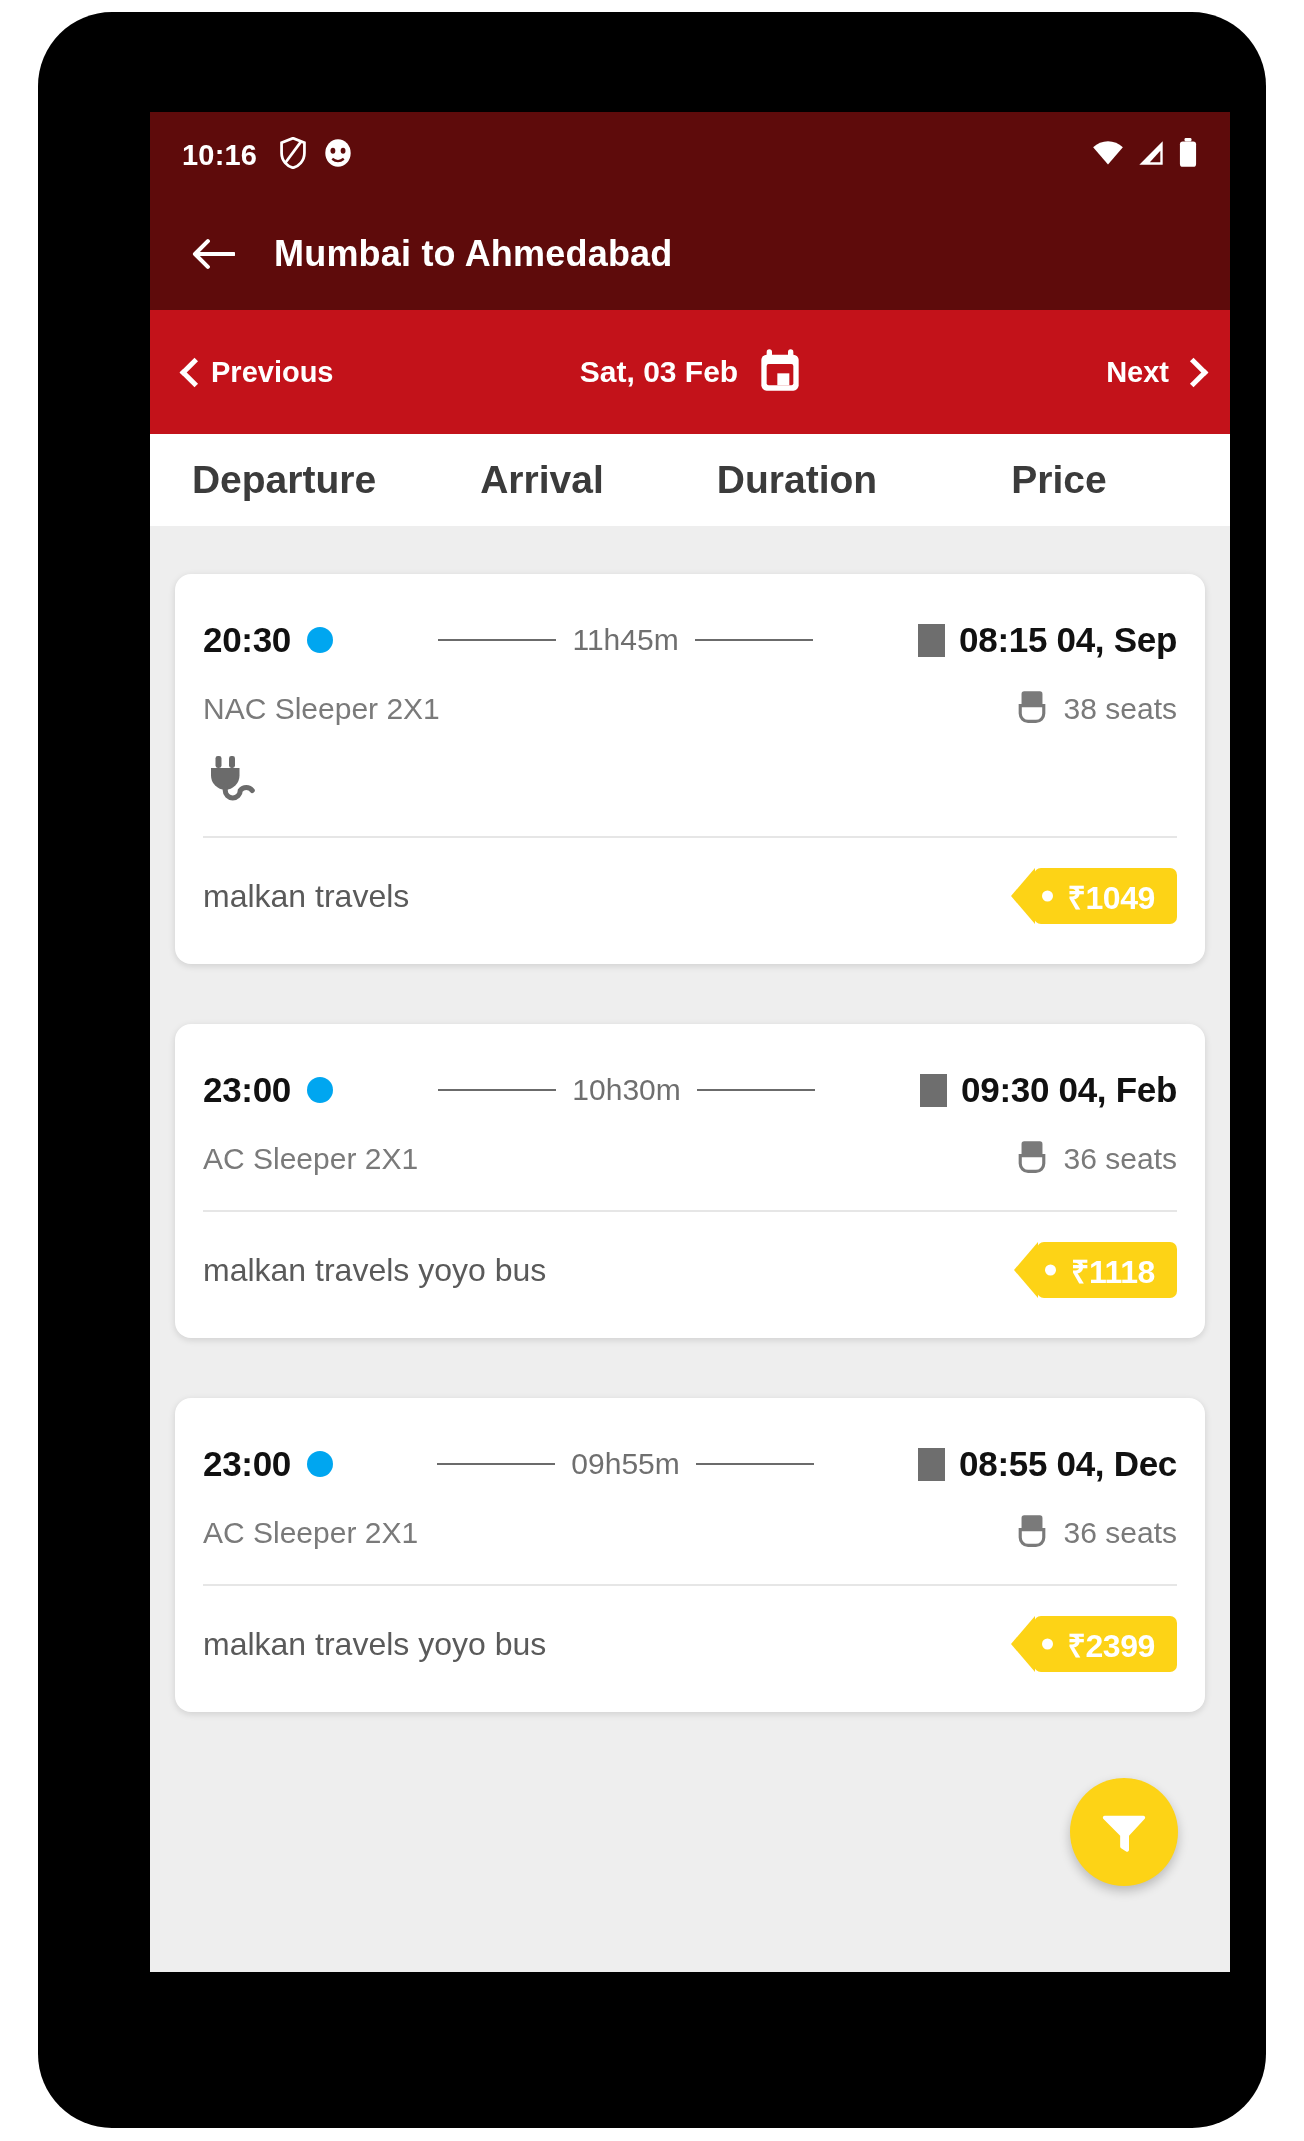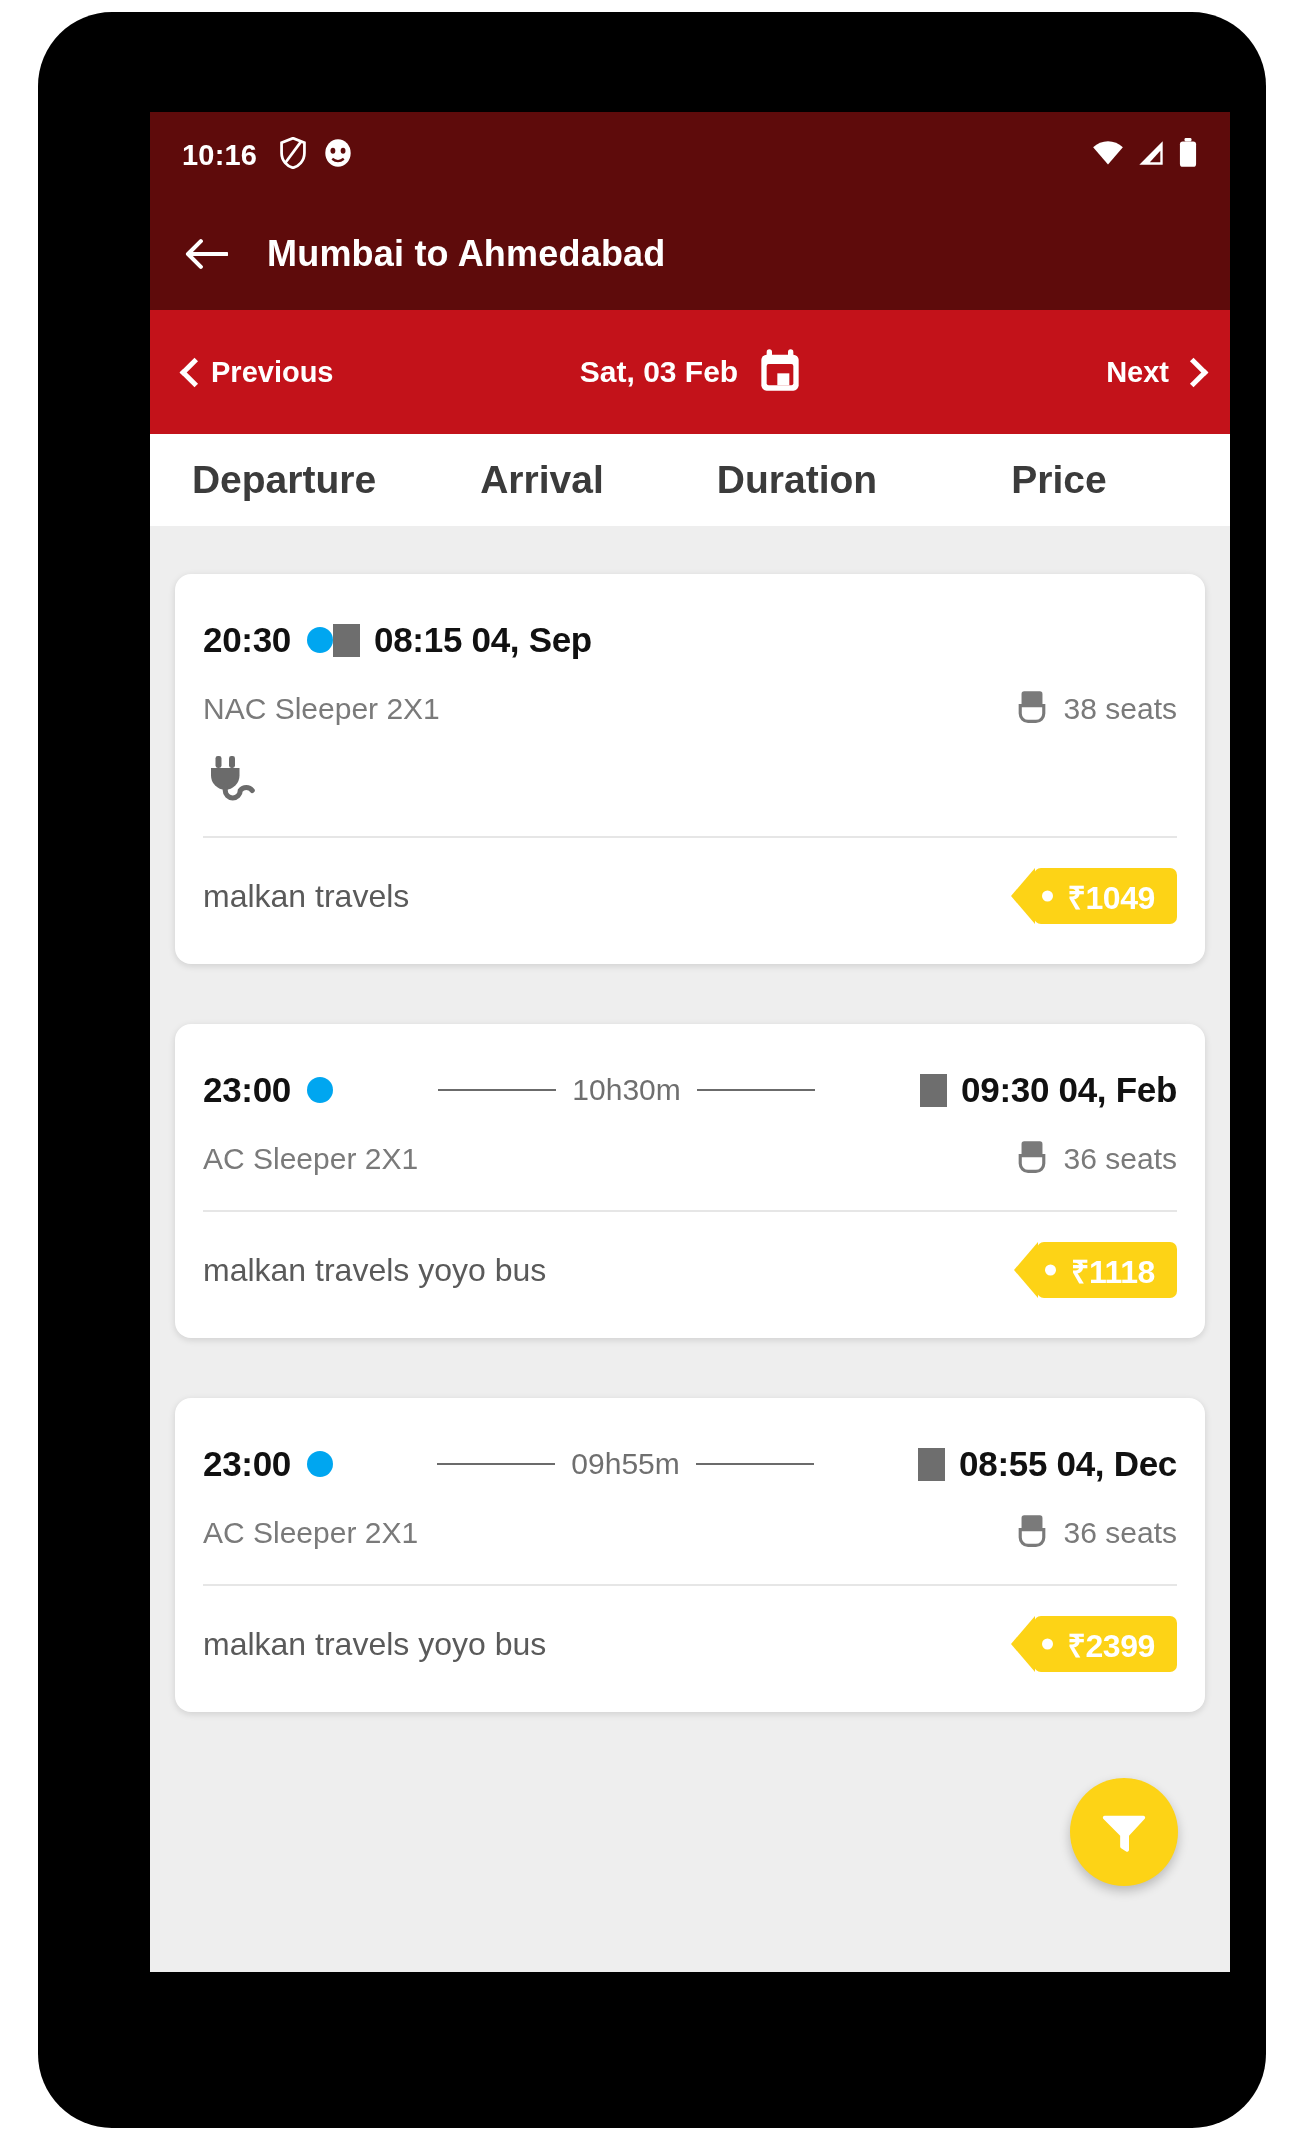--- a/index.html
+++ b/index.html
@@ -47,21 +47,21 @@
   .sb-icons-left { display: flex; align-items: center; gap: 16px; margin-left: 22px; }
   .sb-right { margin-left: auto; display: flex; align-items: center; gap: 13px; }
   .ic { display: block; }
 
   
   .appbar {
     height: 112px;
     background: #5e0b0b;
     display: flex;
     align-items: center;
-    padding-left: 23px;
+    padding-left: 30px;
   }
   .backbtn {
     width: 66px; height: 66px;
     display: flex; align-items: center; justify-content: center;
     cursor: pointer;
   }
   .appbar-title {
     color: #ffffff;
     font-size: 36px;
     font-weight: 700;
@@ -389,20 +389,25 @@
       </div>
 
       <div class="list">
 
         <div class="card-wrap">
           <div class="ontime-pill">88.0% on time</div>
           <div class="card">
             <div class="row-time">
               <span class="dep-time">20:30</span>
               <span class="dot-blue"></span>
+              <span class="dur-wrap">
+                <span class="dur-line"></span>
+                <span class="dur-text">11h45m</span>
+                <span class="dur-line"></span>
+              </span>
               <span class="arr-wrap">
                 <span class="arr-square"></span>
                 <span class="arr-time">08:15 04, Sep</span>
               </span>
             </div>
             <div class="row-sub">
               <span class="bustype">NAC Sleeper 2X1</span>
               <span class="seats">
                 <span>
                   <svg width="32" height="34" viewBox="0 0 24 26">

